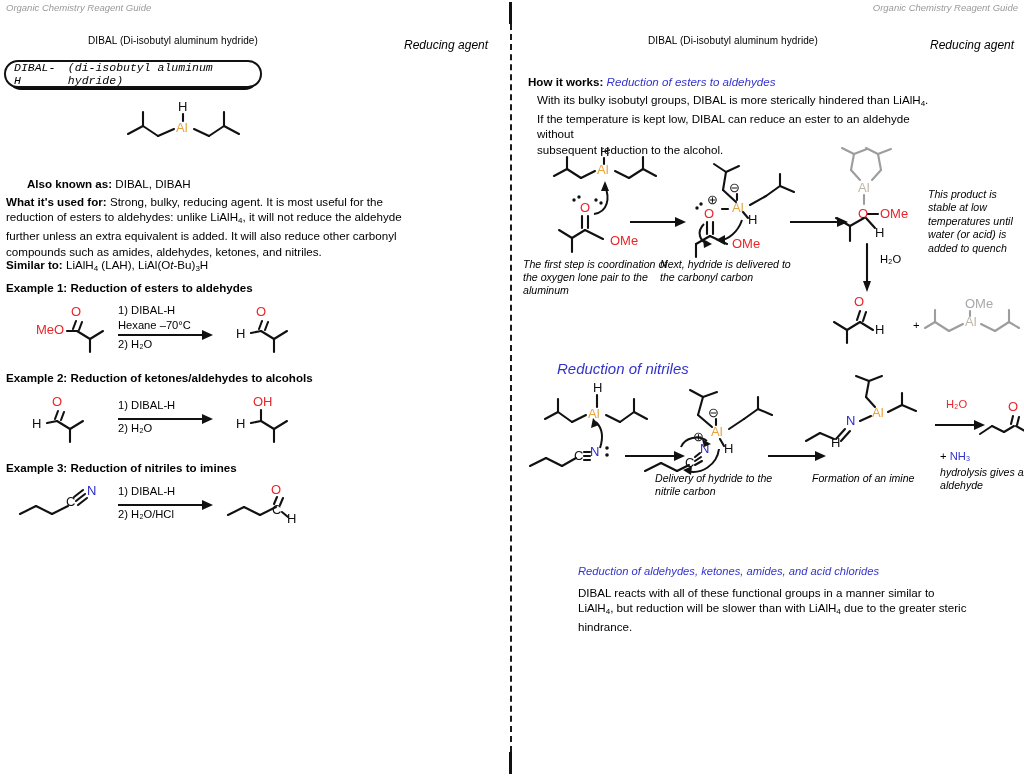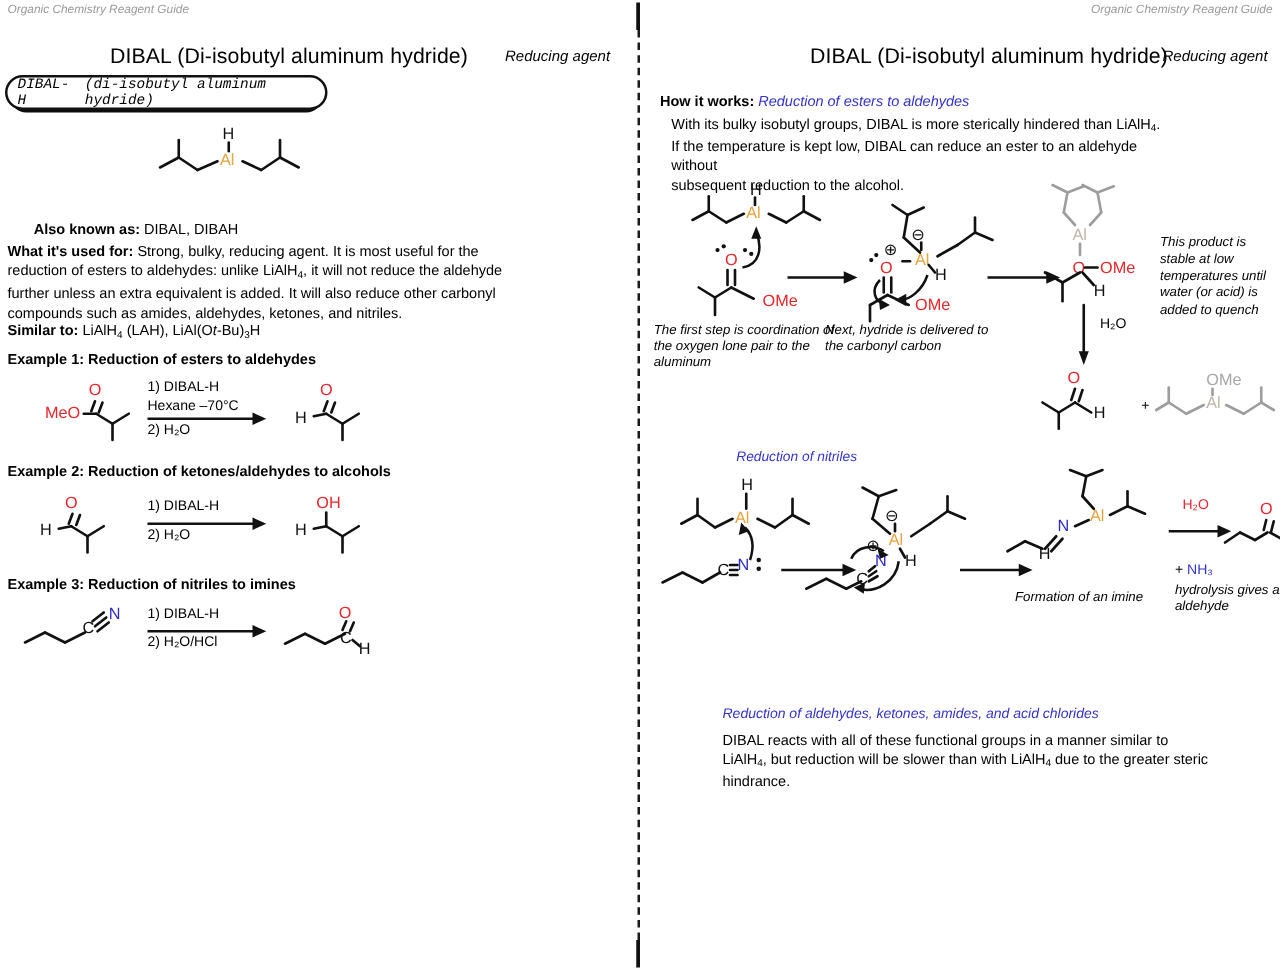--- a/index.html
+++ b/index.html
@@ -11,21 +11,21 @@
   .page{position:absolute;inset:0;}
   .abs{position:absolute;}
 
   
   .running-head{
     font-style:italic;font-size:9.5px;color:#9a9a9a;white-space:nowrap;
   }
 
   
   .col-title{
-    font-size:17px;white-space:nowrap;letter-spacing:.1px;
+    font-size:10px;white-space:nowrap;letter-spacing:.1px;
   }
   .reducing-agent{
     font-style:italic;font-size:12px;white-space:nowrap;
   }
 
   
   .divider{
     left:510px;top:4px;width:2px;height:768px;
     border-left:2px dashed #1a1a1a;
   }
@@ -371,21 +371,21 @@
       <line class="bond-g" x1="24" y1="35" x2="10" y2="26"></line>
       <line class="bond-g" x1="10" y1="26" x2="10" y2="14"></line>
       <line class="bond-g" x1="10" y1="26" x2="0" y2="32"></line>
       <line class="bond-g" x1="56" y1="28" x2="70" y2="35"></line>
       <line class="bond-g" x1="70" y1="35" x2="84" y2="26"></line>
       <line class="bond-g" x1="84" y1="26" x2="84" y2="14"></line>
       <line class="bond-g" x1="84" y1="26" x2="94" y2="32"></line>
     </svg>
   </div>
 
-  <div class="abs blue-i" style="left:589px;top:360px;font-size:11px;">Reduction of nitriles</div>
+  <div class="abs blue-i" style="left:557px;top:360px;font-size:15px;">Reduction of nitriles</div>
 
   <div class="abs" style="left:530px;top:378px;">
     <svg width="130" height="100" viewBox="0 0 130 100">
       <text class="atomC" x="63" y="14">H</text>
       <text class="atomAl" x="58" y="40">Al</text>
       <line class="bond" x1="67" y1="17" x2="67" y2="29"></line>
       <line class="bond" x1="56" y1="37" x2="42" y2="44"></line>
       <line class="bond" x1="42" y1="44" x2="28" y2="34"></line>
       <line class="bond" x1="28" y1="34" x2="28" y2="21"></line>
       <line class="bond" x1="28" y1="34" x2="15" y2="41"></line>
@@ -437,20 +437,21 @@
       <line class="bond" x1="50" y1="82" x2="57" y2="78"></line>
       <text class="atomC" x="48" y="58" font-size="11">⊕</text>
       <path class="curve" d="M36 64 C 40 54, 54 52, 62 58"></path>
       <polygon points="66,61 57,56 59,64" fill="#111"></polygon>
       <path class="curve" d="M74 66 C 72 82, 56 92, 42 88"></path>
       <polygon points="38,87 47,83 46,92" fill="#111"></polygon>
     </svg>
   </div>
   <div class="abs cond-line" style="left:768px;top:455px;width:48px;"></div>
   <div class="abs arrowhead" style="left:815px;top:451px;"></div>
+  <div class="abs cap" style="left:655px;top:472px;width:130px;">Delivery of hydride to the nitrile carbon</div>
 
   <div class="abs" style="left:818px;top:375px;">
     <svg width="110" height="95" viewBox="0 0 110 95">
       <text class="atomAl" x="54" y="42">Al</text>
       <line class="bond" x1="57" y1="32" x2="48" y2="22"></line>
       <line class="bond" x1="48" y1="22" x2="51" y2="6"></line>
       <line class="bond" x1="51" y1="6" x2="38" y2="1"></line>
       <line class="bond" x1="51" y1="6" x2="64" y2="1"></line>
       <line class="bond" x1="70" y1="37" x2="84" y2="30"></line>
       <line class="bond" x1="84" y1="30" x2="84" y2="18"></line>

